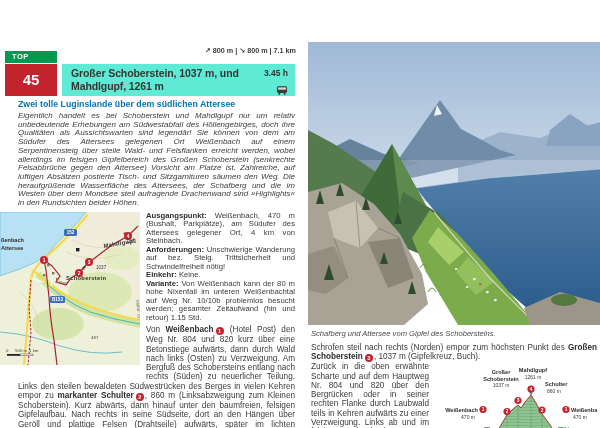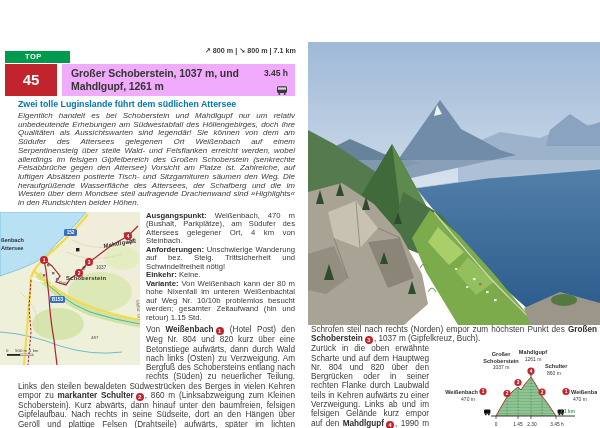--- a/index.html
+++ b/index.html
@@ -5,24 +5,24 @@
   html,body{margin:0;padding:0;}
   body{width:600px;height:428px;background:#fff;font-family:"Liberation Sans","DejaVu Sans",sans-serif;color:#3a3a38;overflow:hidden;}
   .spread{position:relative;width:600px;height:428px;background:#fff;margin-top:42px;}
   .page{position:absolute;top:0;height:428px;}
   .page-left{left:0;width:300px;}
   .page-right{left:308px;width:292px;}
 
   
   .stats{position:absolute;top:4px;right:4px;font-size:7.2px;font-weight:bold;color:#3a3a38;}
   .top-badge{position:absolute;left:5px;top:9px;width:45px;height:12px;background:#009a4e;color:#fff;
-    font-size:7.5px;font-weight:bold;line-height:12.5px;padding-left:20px;letter-spacing:.5px;}
+    font-size:7.5px;font-weight:bold;line-height:12.5px;padding-left:7px;letter-spacing:.5px;}
   .num-badge{position:absolute;left:5px;top:22px;width:52px;height:32px;background:#c2242e;color:#fff;
     font-size:15px;font-weight:bold;line-height:32px;text-align:center;}
-  .title-bar{position:absolute;left:62px;top:22px;width:233px;height:32px;background:#f0abfc;}
+  .title-bar{position:absolute;left:62px;top:22px;width:233px;height:32px;background:#5eead4;}
   .title{padding:3px 52px 0 9px;font-size:10.5px;font-weight:bold;line-height:13px;color:#353533;letter-spacing:-.1px;}
   .title-right{position:absolute;right:7px;top:4px;text-align:right;}
   .duration{font-size:8.5px;font-weight:bold;color:#353533;}
   .bus-icon{margin-top:3px;}
   .bus-icon svg{width:12px;height:9px;}
 
   .content{margin-top:57px;padding:0 5px 0 18px;}
   .subtitle{font-size:8.8px;font-weight:bold;color:#0077b3;margin:0 0 3px 0;}
   .intro{font-size:8px;font-style:italic;line-height:8.7px;text-align:justify;margin:0 0 4px 0;color:#3c3c3a;}
 
@@ -86,21 +86,21 @@
               <rect x="1" y="0.3" width="10" height="6.6" rx="1.4"></rect>
               <rect x="2" y="1.4" width="8" height="2.3" fill="#d6d6d4"></rect>
               <circle cx="3.3" cy="8" r="1"></circle>
               <circle cx="8.7" cy="8" r="1"></circle>
             </svg>
         </div>
       </div>
     </div>
 
     <div class="content">
-      <p class="subtitle">Zwei tolle Luginslande führt dem südlichen Attersee</p>
+      <p class="subtitle">Zwei tolle Luginslande über dem südlichen Attersee</p>
       <p class="intro">Eigentlich handelt es bei Schoberstein und Mahdlgupf nur um relativ unbedeutende Erhebungen am Südwestabfall des Höllengebirges, doch ihre Qualitäten als Aussichtswarten sind legendär! Sie können von dem am Südufer des Attersees gelegenen Ort Weißenbach auf einem Serpentinensteig über steile Wald- und Felsflanken erreicht werden, wobei allerdings im felsigen Gipfelbereich des Großen Schoberstein (senkrechte Felsabbrüche gegen den Attersee) Vorsicht am Platze ist. Zahlreiche, auf luftigen Absätzen postierte Tisch- und Sitzgarnituren säumen den Weg. Die heraufgrüßende Wasserfläche des Attersees, der Schafberg und die im Westen über dem Mondsee steil aufragende Drachenwand sind »Highlights« in den Rundsichten beider Höhen.</p>
 
       <div class="map-box">
         <svg viewBox="0 0 140 153">
           <rect width="140" height="153" fill="#eef0d9"></rect>
           <path d="M60,0 L140,0 L140,100 L95,70 Z" fill="#f0eedb"></path>
           <ellipse cx="100" cy="80" rx="32" ry="20" fill="#dce8b6"></ellipse>
           <ellipse cx="58" cy="112" rx="26" ry="16" fill="#d6e5ae"></ellipse>
           <ellipse cx="122" cy="46" rx="18" ry="12" fill="#e4edc2"></ellipse>
           <path d="M72,28 Q95,40 118,33" stroke="#d9cfa6" fill="none" stroke-width="0.6"></path>
@@ -236,20 +236,21 @@
             <path d="M16,238 l5,-16 l5,16 z"></path>
             <path d="M100,252 l4,-13 l4,13 z"></path>
           <path d="M72,222 l4,-12 l4,12 z"></path>
         </g>
         <path d="M216,266 L252,250 L292,261 L292,283 L222,283 Z" fill="#9c968a"></path>
         <ellipse cx="256" cy="258" rx="13" ry="6" fill="#53793f"></ellipse>
         <path d="M112,226 q4,-8 8,0 M120,250 q4,-8 8,0" stroke="#6d9b49" stroke-width="1" fill="none"></path>
       </svg>
     </div>
 
+    <div class="caption">Schafberg und Attersee vom Gipfel des Schobersteins.</div>
 
     <div class="rbody">
       <p><span>Schrofen steil nach rechts (Norden) empor zum höchsten Punkt des </span><b>Großen Schoberstein</b><span class="mk">3</span><span>, 1037 m (Gipfelkreuz, Buch).</span></p>
 
       <div class="profile-box">
         <svg viewBox="0 0 162 92">
           <defs>
             <pattern id="hstripe" width="4" height="3" patternUnits="userSpaceOnUse">
               <rect width="4" height="3" fill="#8dc492"></rect>
               <path d="M0,1.5 H4" stroke="#74ad7c" stroke-width="0.7"></path>

